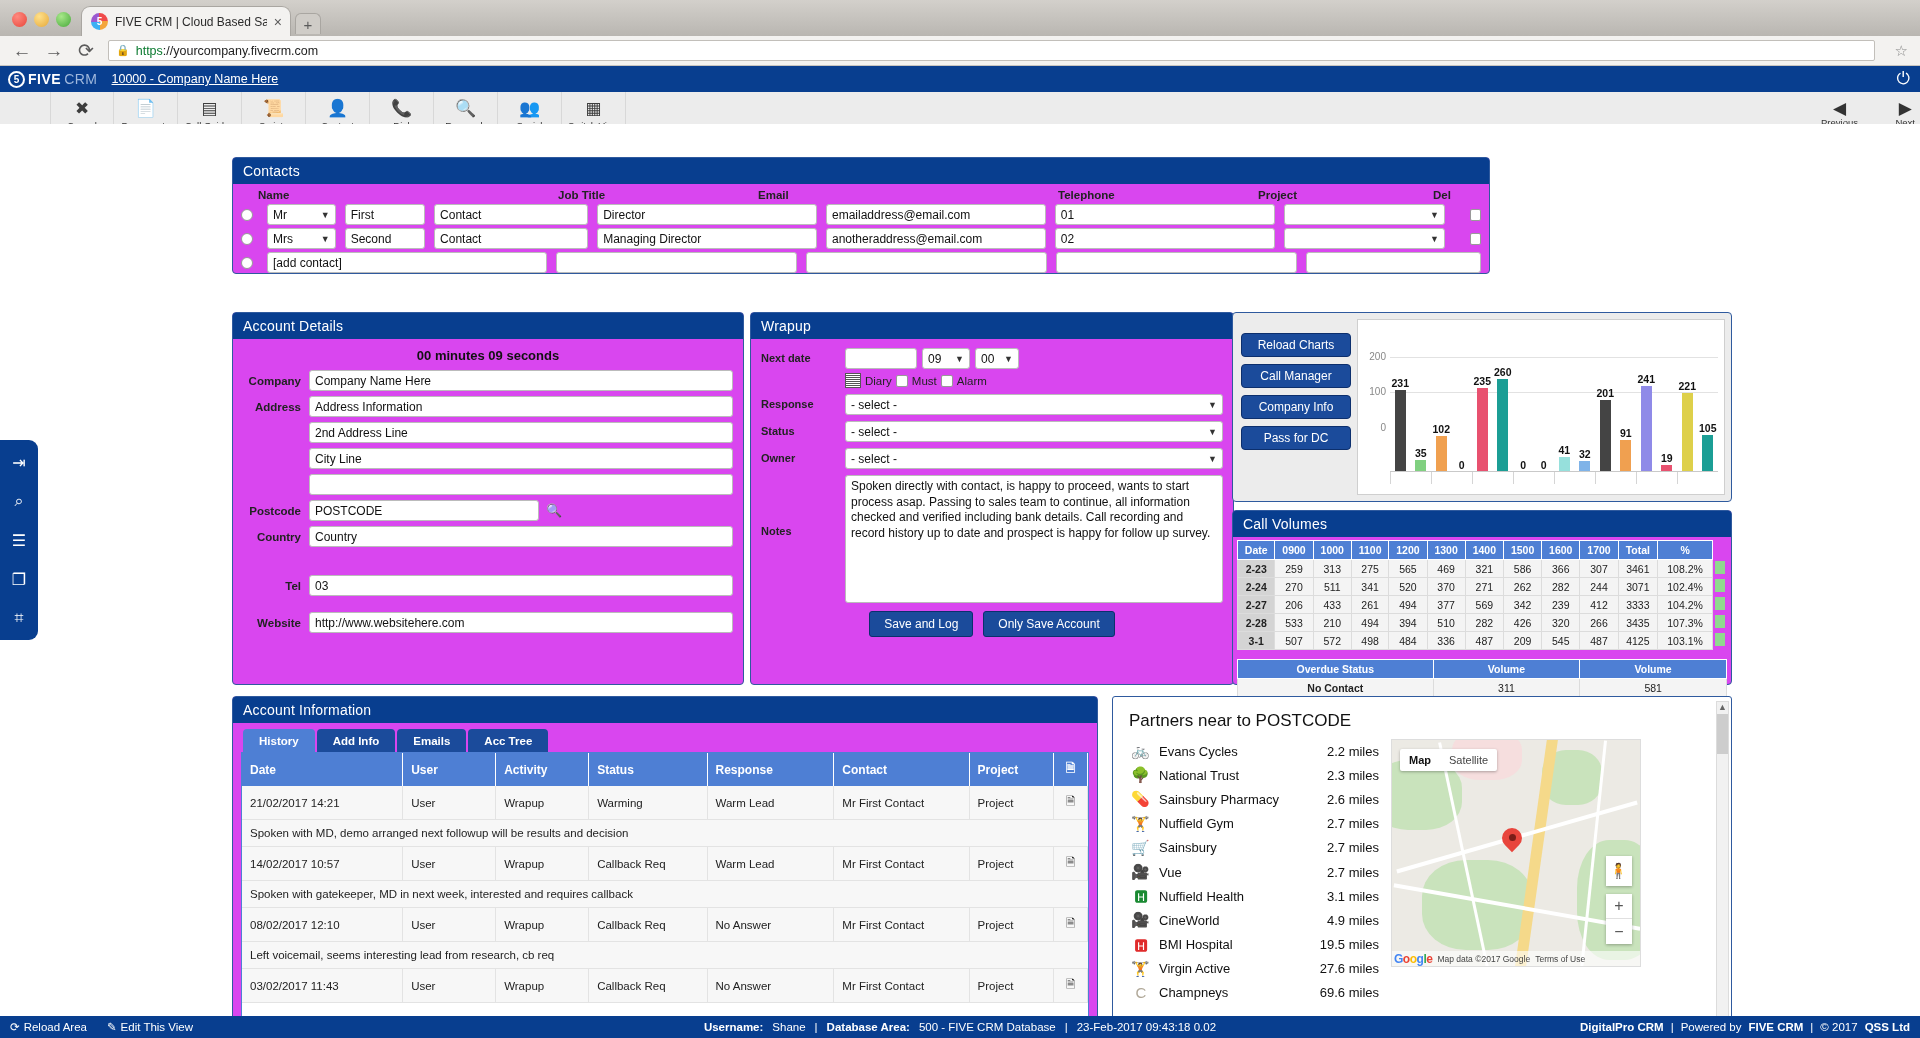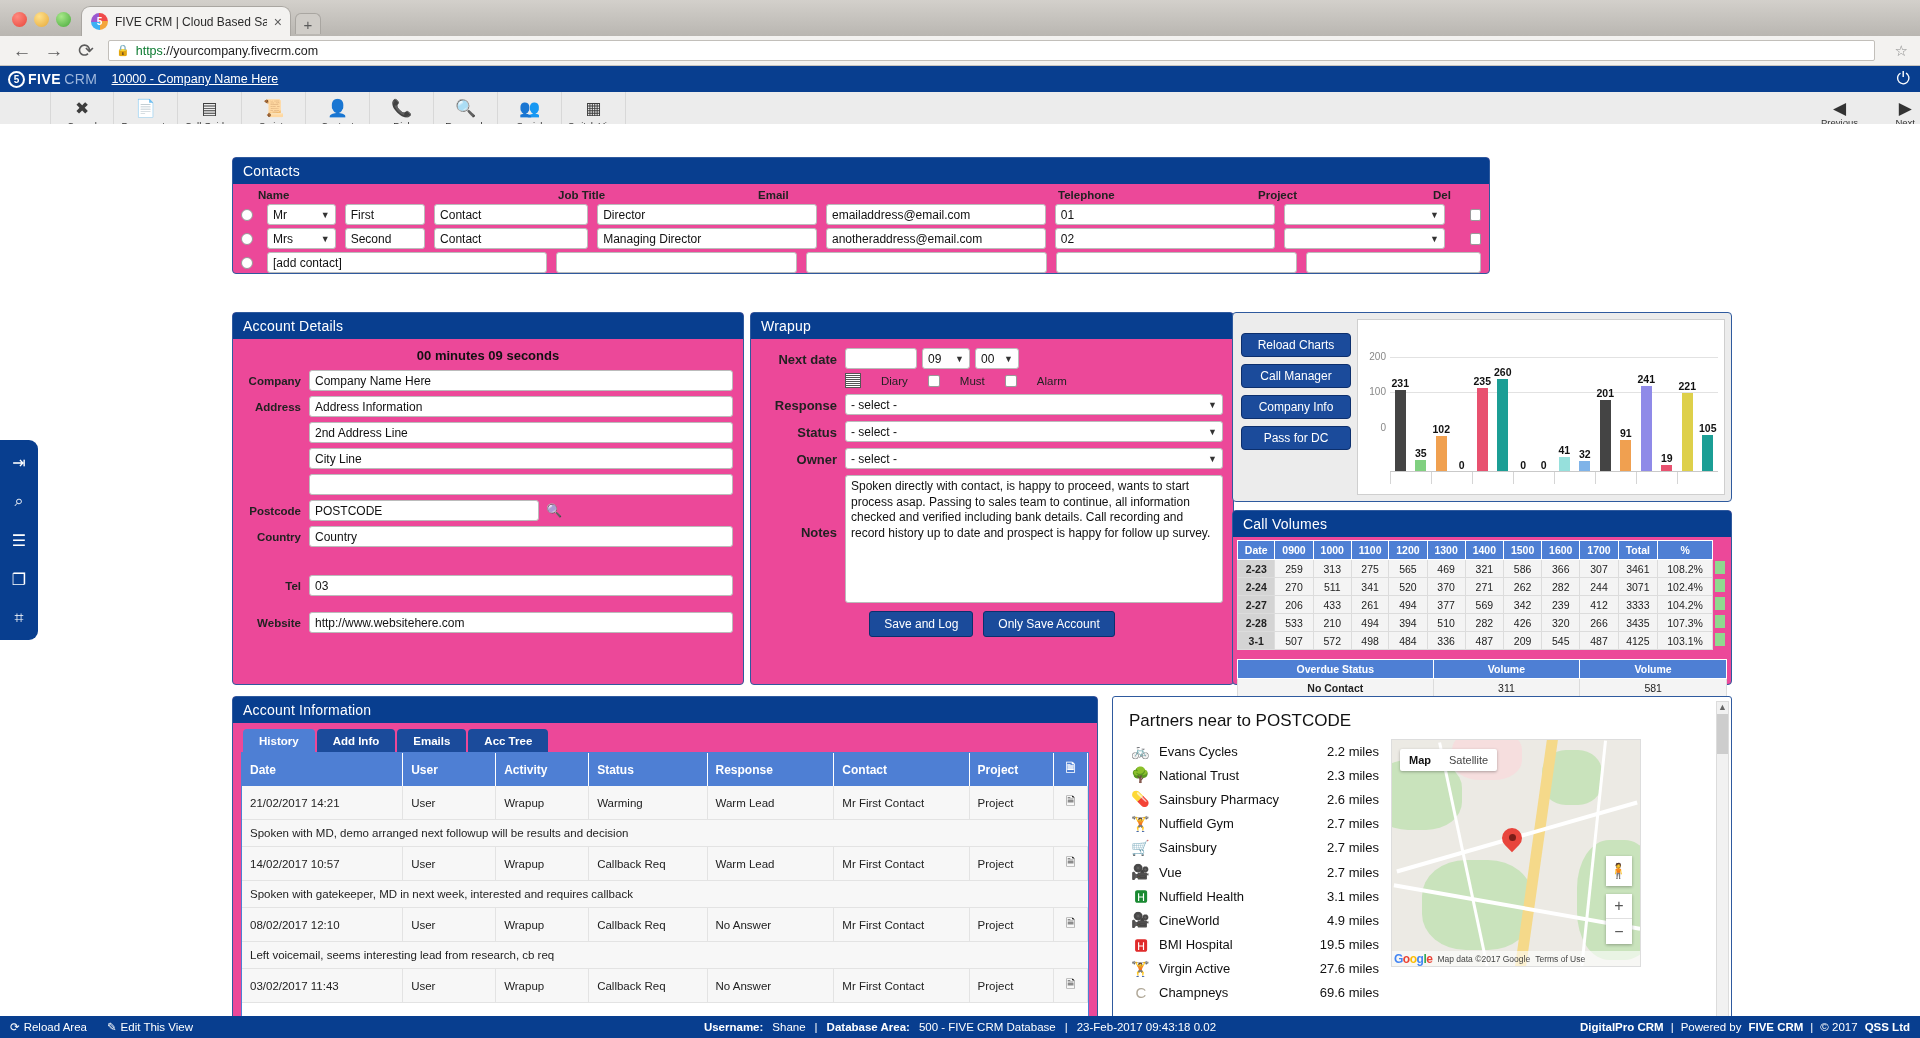--- a/index.html
+++ b/index.html
@@ -71,21 +71,21 @@
   .rail { position:absolute; left:0; top:440px; width:38px; height:200px;
     background:#083e8f; border-radius:0 9px 9px 0; display:flex;
     flex-direction:column; align-items:center; padding-top:9px; gap:13px; z-index:6;}
   .rail-ic { width:26px; height:26px; color:#fff; font-size:16px;
     display:flex; align-items:center; justify-content:center; cursor:pointer; }
 
   
   .page { position:absolute; top:124px; left:0; right:0; bottom:22px;
     background:#fff; overflow:hidden; }
 
-  .panel { border:1px solid #2f5a9e; border-radius:4px; background:#ec4899;
+  .panel { border:1px solid #2f5a9e; border-radius:4px; background:#d946ef;
     position:absolute; }
   .panel-hd { background:#083e8f; color:#fff; font-size:14px; padding:5px 10px;
     border-radius:2px 2px 0 0; font-weight:400; letter-spacing:.2px; }
 
   
   #contacts { left:232px; top:33px; width:1258px; height:117px; }
   .ct-grid { padding:3px 8px 5px 8px; }
   .ct-hdr { display:flex; font-size:11.5px; font-weight:bold; color:#222;
     padding:2px 0 3px 0; }
   .ct-row { display:flex; align-items:center; gap:9px; margin-bottom:3px; }
@@ -106,21 +106,21 @@
   .timer { text-align:center; font-weight:bold; font-size:13px; color:#111;
     padding:9px 0 7px 0; }
   .ad-row { display:flex; align-items:center; margin:0 10px 5px 10px; }
   .ad-lbl { width:58px; text-align:right; font-size:11.5px; font-weight:bold;
     color:#222; margin-right:8px; }
   .mag { margin-left:7px; font-size:13px; color:#333; cursor:pointer; }
 
   
   #wrapup { left:750px; top:188px; width:484px; height:373px; }
   .wu-row { display:flex; align-items:flex-start; margin:0 10px 6px 10px; }
-  .wu-lbl { width:76px; text-align:right; font-size:13px; font-weight:bold;
+  .wu-lbl { width:76px; font-size:11px; font-weight:bold;
     color:#222; margin-right:8px; padding-top:4px; }
   .cal-ic { width:16px; height:15px; background:
     repeating-linear-gradient(#fff 0 1px,#555 1px 2px),
     repeating-linear-gradient(90deg,#fff 0 1px,#555 1px 2px);
     border:1px solid #555; display:inline-block; vertical-align:-3px;}
   .notes { height:128px; border:1px solid #bbb; border-radius:3px; background:#fff;
     font-size:12px; color:#111; padding:3px 5px; line-height:15.5px; flex:1;
     overflow:hidden; }
   .btn { background:#1b4b9b; color:#fff; font-size:12px; border:1px solid #0c2f6d;
     border-radius:3px; padding:5px 14px; cursor:pointer; }
@@ -444,21 +444,21 @@
             <div class="ipt" style="width:72px"></div>
             <div class="sel" style="width:48px">
                 <span>09</span>
                 <span class="cv">▼</span>
               </div>
             <div class="sel" style="width:44px">
                 <span>00</span>
                 <span class="cv">▼</span>
               </div>
           </div>
-          <div style="display:flex;align-items:center;gap:20px;margin-top:4px;font-size:11.5px;color:#222">
+          <div style="display:flex;align-items:center;gap:4px;margin-top:4px;font-size:11.5px;color:#222">
             <span class="cal-ic"></span>
             <span>Diary</span>
             <span class="chk"></span>
             <span>Must</span>
             <span class="chk"></span>
             <span>Alarm</span>
           </div>
         </div>
       </div>
       <div class="wu-row">

